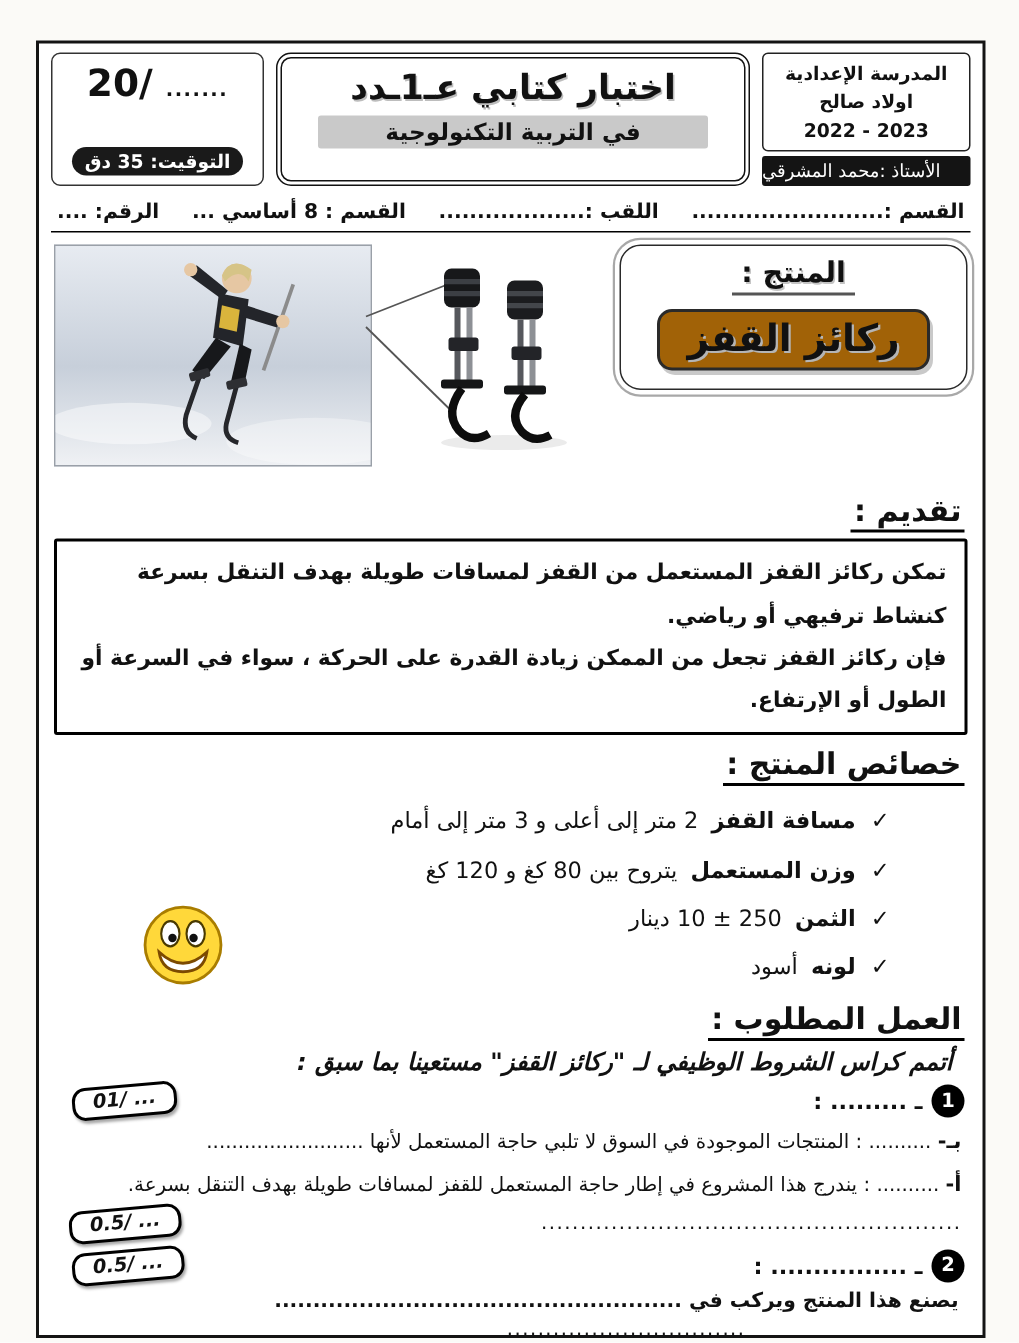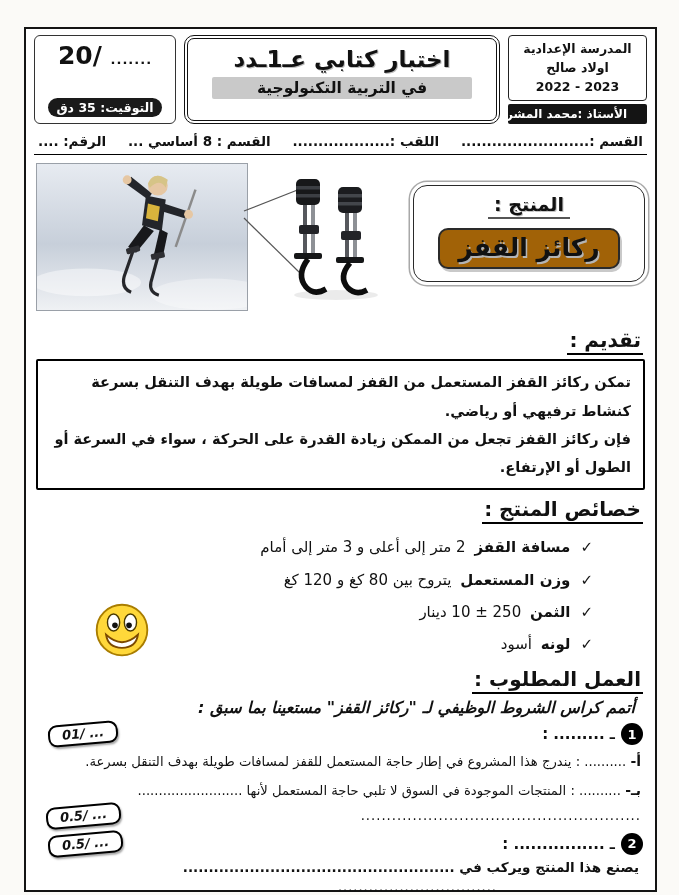--- a/index.html
+++ b/index.html
@@ -21,21 +21,21 @@
   
   .header { display:flex; gap:8px; align-items:stretch; }
   .school-col { width:139px; display:flex; flex-direction:column; gap:3px; }
   .school-box {
     border:1.5px solid #222; border-radius:4px;
     text-align:center; font-size:12.5px; font-weight:bold;
     padding:4px 2px; line-height:1.5; flex:1;
   }
   .ltr-num { direction:ltr; unicode-bidi:isolate; }
   .teacher-strip {
-    background:#141414; color:#fff; font-size:12px; font-weight:bold;
+    background:#141414; color:#fff; font-size:12px; font-weight:normal;
     text-align:center; padding:3px 20px; border-radius:2px; white-space:nowrap;
   }
   .title-box {
     flex:1; border:4px double #111; border-radius:10px;
     text-align:center; padding:7px 6px 6px;
   }
   .title1 {
     font-size:23px; font-weight:800; letter-spacing:1px;
     text-shadow:1px 1px 0 #bdbdbd;
   }
@@ -64,21 +64,21 @@
   }
   
   .product-section { position:relative; height:160px; margin-top:6px; }
   .photo-box {
     position:absolute; left:2px; top:2px; width:212px; height:148px;
     border:1px solid #9aa0a8; background:#dfe4ec;
   }
   .stilts-box { position:absolute; left:252px; top:16px; width:96px; height:124px; }
   .callout { position:absolute; left:208px; top:24px; }
   .product-box {
-    position:absolute; right:2px; top:24px; width:232px;
+    position:absolute; right:2px; top:2px; width:232px;
     border:1.8px solid #2a2a2a; border-radius:14px;
     box-shadow:0 0 0 3px #fff, 0 0 0 4.5px #a8a8a8;
     text-align:center; padding:7px 10px 12px; background:#fff;
   }
   .product-label {
     display:inline-block; font-size:19px; font-weight:800;
     border-bottom:2px solid #555; padding:0 6px 2px;
     text-shadow:1px 1px 0 #c4c4c4;
   }
   .product-name-box {
@@ -290,29 +290,29 @@
 
     <div class="q-row">
       <div class="q-right">
         <span class="circ">1</span>
         <span class="q-blank">ـ ......... :</span>
       </div>
       <span class="tag">01/ ...</span>
     </div>
 
     <div class="sub-row">
+      <b>بـ-</b>
+      <span>.......... :</span>
+      <span>المنتجات الموجودة في  السوق  لا تلبي  حاجة  المستعمل  لأنها  .........................</span>
+    </div>
+
+    <div class="sub-row">
       <b>أ-</b>
       <span>.......... :</span>
       <span>يندرج هذا المشروع في إطار حاجة المستعمل للقفز لمسافات  طويلة بهدف التنقل بسرعة.</span>
-    </div>
-
-    <div class="sub-row">
-      <b>بـ-</b>
-      <span>.......... :</span>
-      <span>المنتجات الموجودة في  السوق  لا تلبي  حاجة  المستعمل  لأنها  .........................</span>
     </div>
 
     <div class="dots-row">
       <span class="dots">......................................................</span>
       <span class="tag">0.5/ ...</span>
     </div>
 
     <div class="q-row">
       <div class="q-right">
         <span class="circ">2</span>

